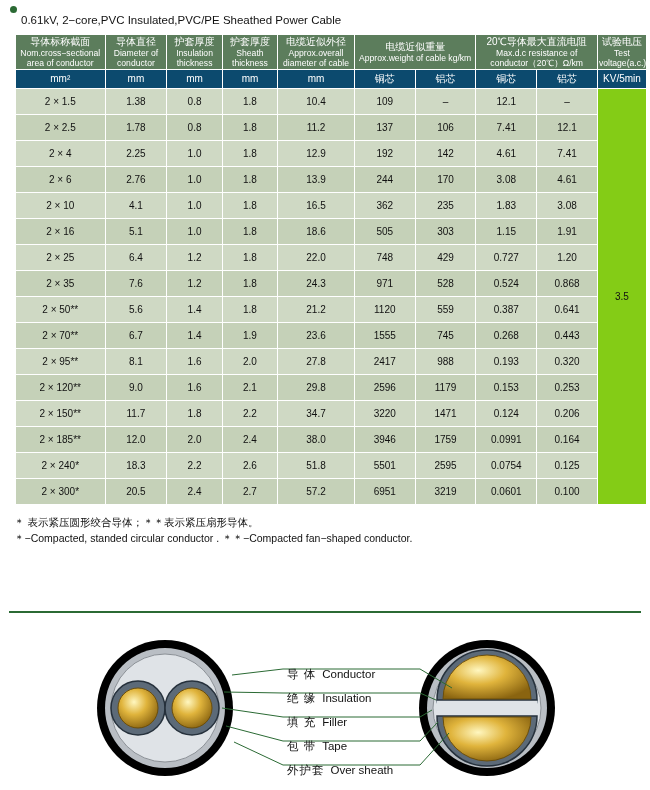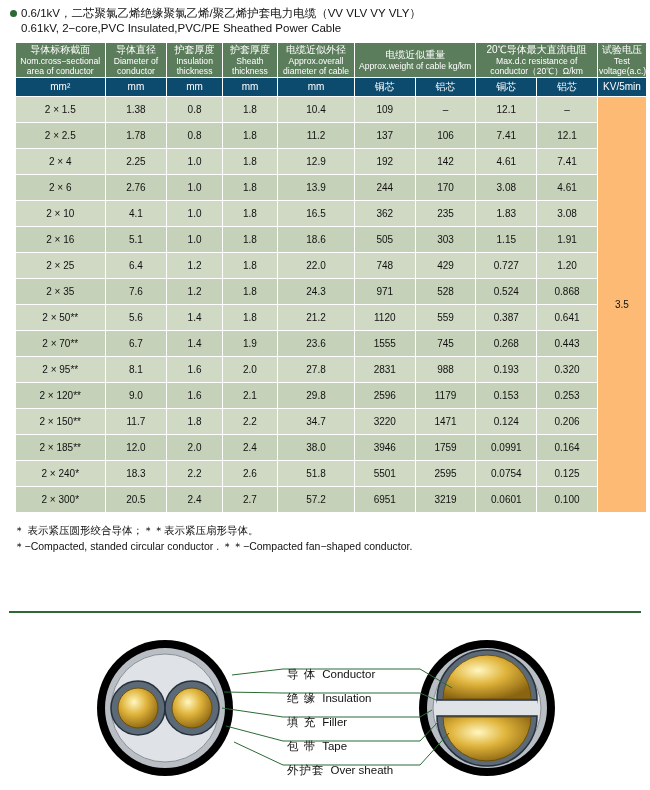--- a/index.html
+++ b/index.html
@@ -47,21 +47,21 @@
   .unit{
     background:#0c4a6e;color:#ffffff;font-size:10px;height:16px;
   }
   tbody td{
     background:#cfd9c4;
     color:#111;
     height:23px;
     font-size:10.5px;
   }
   tbody tr:nth-child(even) td{background:#c5d1b8;}
-  td.testv{background:#fdba74;font-size:11px;}
+  td.testv{background:#84cc16;font-size:11px;}
 
   
   .notes{margin:9px 0 0 14px;font-size:10.5px;line-height:16px;}
   .notes div{white-space:nowrap;}
 
   
   .divider{
     position:absolute;left:9px;top:611px;width:632px;height:2px;background:#2b6a34;
   }
 
@@ -77,21 +77,20 @@
   svg.cablesvg{position:absolute;left:0;top:0;}
 </style>
 </head>
 <body>
 
 <div class="page">
 
   <div class="title-block">
     <div class="title-line">
       <span class="bullet"></span>
-      <span>0.6/1kV，二芯聚氯乙烯绝缘聚氯乙烯/聚乙烯护套电力电缆（VV VLV VY VLY）</span>
     </div>
     <div class="title-line second">
       <span>0.61kV, 2−core,PVC Insulated,PVC/PE Sheathed Power Cable</span>
     </div>
   </div>
 
   <table class="spec">
     <colgroup>
       <col style="width:84px">
         <col style="width:58px">
@@ -264,21 +263,21 @@
           <td>745</td>
           <td>0.268</td>
           <td>0.443</td>
         </tr>
         <tr>
           <td>2 × 95**</td>
           <td>8.1</td>
           <td>1.6</td>
           <td>2.0</td>
           <td>27.8</td>
-          <td>2831</td>
+          <td>2417</td>
           <td>988</td>
           <td>0.193</td>
           <td>0.320</td>
         </tr>
         <tr>
           <td>2 × 120**</td>
           <td>9.0</td>
           <td>1.6</td>
           <td>2.1</td>
           <td>29.8</td>

